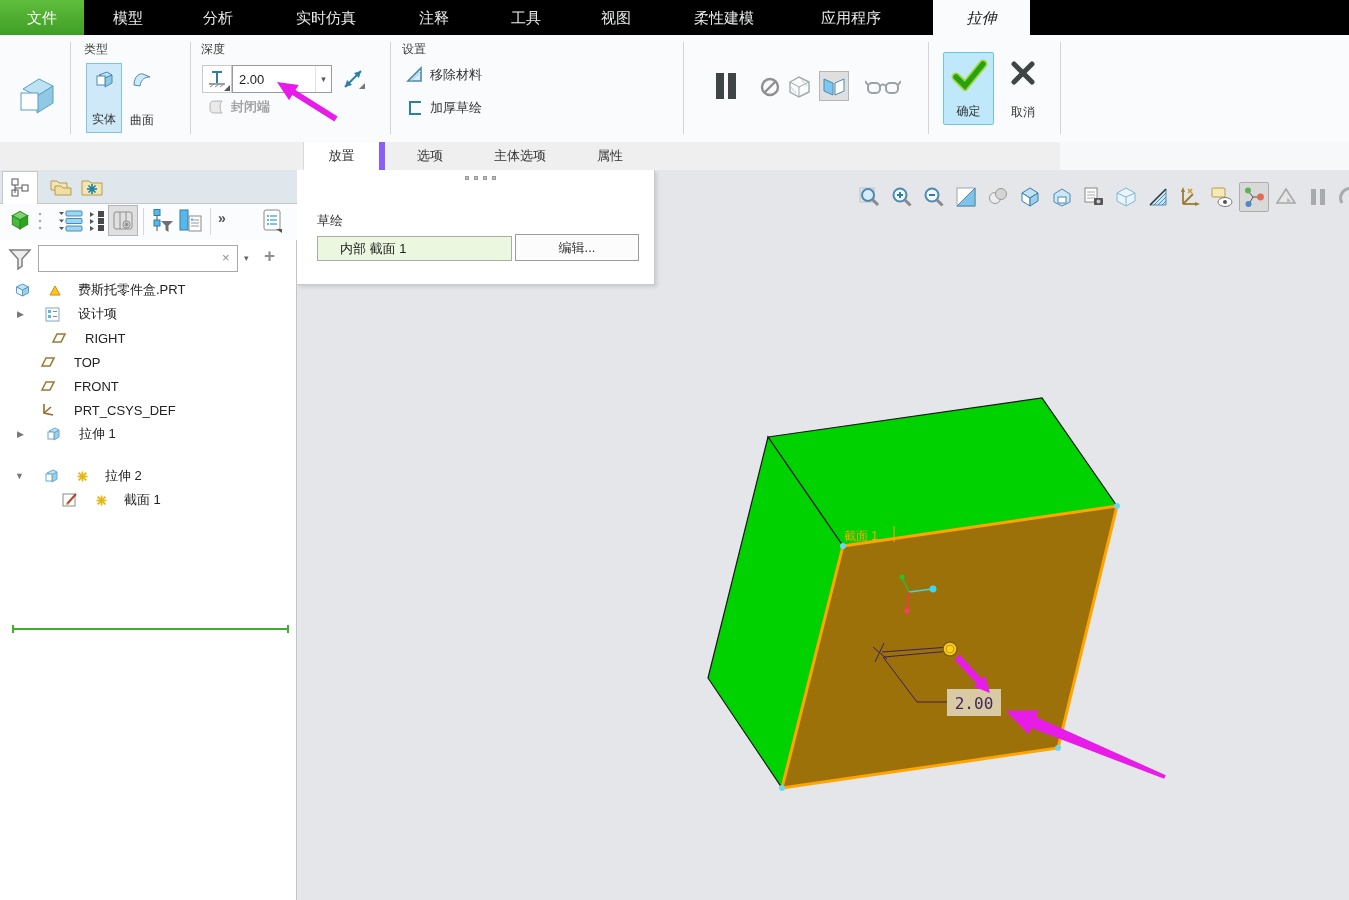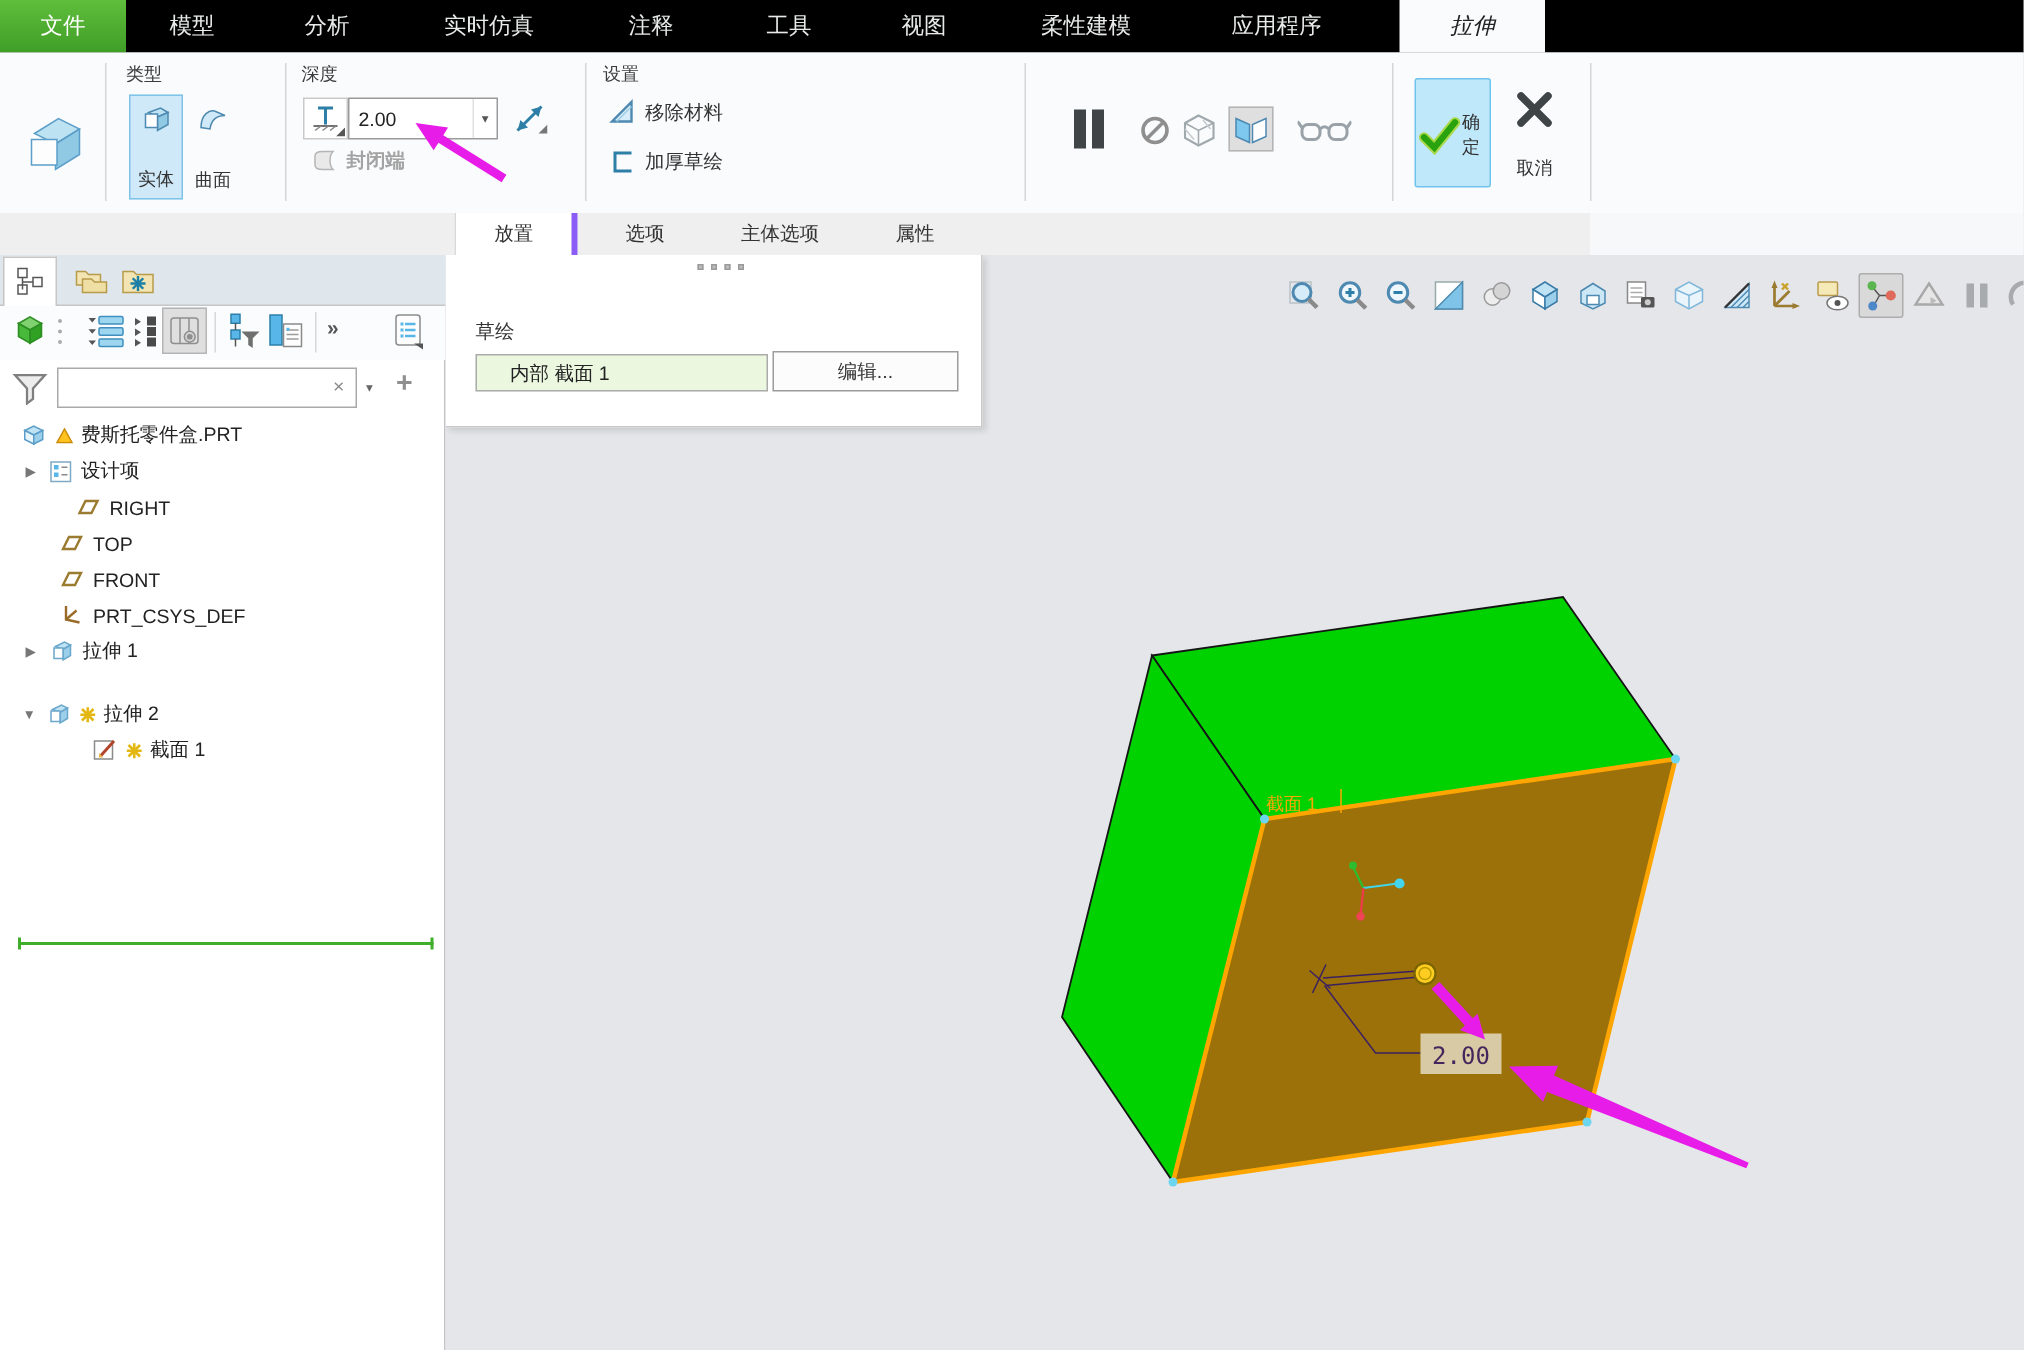--- a/index.html
+++ b/index.html
@@ -24,48 +24,48 @@
   .fieldrow { position:absolute; display:flex; align-items:center; }
   #depth-combo { width:100px; height:28px; border:1px solid #9A9A9A; background:#fff; display:flex; align-items:center; }
   #depth-combo .val { flex:1; font-size:13px; color:#222; padding-left:6px; }
   #depth-combo .dd { width:16px; height:26px; display:flex; align-items:center; justify-content:center;
                      color:#555; font-size:9px; border-left:1px solid #E2E2E2; }
   .iconbtn { display:flex; align-items:center; justify-content:center; }
   .chk-row { position:absolute; display:flex; align-items:center; gap:6px; font-size:13px; color:#333; }
   .chk-row.disabled { color:#A3A3A3;font-weight:bold; }
   .sel-box { background:#DFDFDF; border:1px solid #B5B5B5; }
   #ok-btn { position:absolute; left:943px; top:17px; width:51px; height:73px; background:#BFE9FB;
-            border:1px solid #6FC3EC; border-radius:2px; display:flex; 
+            border:1px solid #6FC3EC; border-radius:2px; display:flex; flex-direction:column;
             align-items:center; justify-content:space-between; padding:6px 0 4px; font-size:12px; color:#333; }
   #cancel-btn { position:absolute; left:1000px; top:17px; width:46px; height:73px; display:flex;
             flex-direction:column; align-items:center; justify-content:space-between; padding:8px 0 4px;
             font-size:12px; color:#333; }
 
   
   #tabrow { position:absolute; left:0; top:142px; width:1349px; height:28px; background:#EFEFEF; }
   #tabrow .lightend { position:absolute; left:1060px; top:0; width:289px; height:28px; background:#F7F8FA; }
   .ptab { position:absolute; top:0; height:28px; line-height:28px; text-align:center; font-size:13px; color:#333; }
-  .ptab.active { background:#FFFFFF; border-left:1px solid #D9D9D9; border-right:4px solid #8b5cf6;font-family:Liberation Serif, serif; }
+  .ptab.active { background:#FFFFFF; border-left:1px solid #D9D9D9; border-right:6px solid #8b5cf6;font-family:Liberation Serif, serif; }
 
   
   #leftpanel { position:absolute; left:0; top:170px; width:297px; height:730px; background:#fff;
                border-right:1px solid #C4C4C4; }
   #tree-tabstrip { position:absolute; left:0; top:0; width:297px; height:34px; background:#DFE7ED;
                    border-bottom:1px solid #C6C6C6; }
   .ttab { position:absolute; top:1px; height:33px; width:36px; display:flex; align-items:center; justify-content:center; }
   .ttab.sel { background:#fff; border:1px solid #C6C6C6; border-bottom:none; }
   #tree-toolbar { position:absolute; left:0; top:34px; width:297px; height:36px; background:#FBFCFD; }
   .tsep { position:absolute; top:4px; width:1px; height:27px; background:#D8D8D8; }
   #filter-row { position:absolute; left:0; top:72px; width:297px; height:34px; }
   #tree-search { position:absolute; left:38px; top:3px; width:200px; height:27px; border:1px solid #A9A9A9;
                  background:#fff; font-size:13px; padding:0 22px 0 6px; color:#333; }
   .glyphbtn { position:absolute; color:#8C8C8C; cursor:pointer; }
 
   #treelist { position:absolute; left:0; top:108px; width:297px; }
-  .trow { position:absolute; left:0; width:297px; height:24px; display:flex; align-items:center; gap:5px;
+  .trow { position:absolute; left:0; width:297px; height:24px; display:flex; align-items:center; gap:17px;
           font-size:13px; color:#222; cursor:default; }
   .exp { font-size:9px; color:#777; width:10px; }
   #insert-line { position:absolute; left:12px; top:350px; width:277px; height:2px; background:#3FAE2A; }
   #insert-line::before, #insert-line::after { content:""; position:absolute; top:-3px; width:2px; height:8px; background:#3FAE2A; }
   #insert-line::before { left:0; } #insert-line::after { right:0; }
 
   
   #canvas { position:absolute; left:297px; top:170px; width:1052px; height:730px; background:#E5E6E9; overflow:hidden; }
   #placement-panel { position:absolute; left:0; top:0; width:358px; height:115px; background:#fff;
                      border-right:1px solid #C9C9C9; border-bottom:1px solid #C9C9C9;

